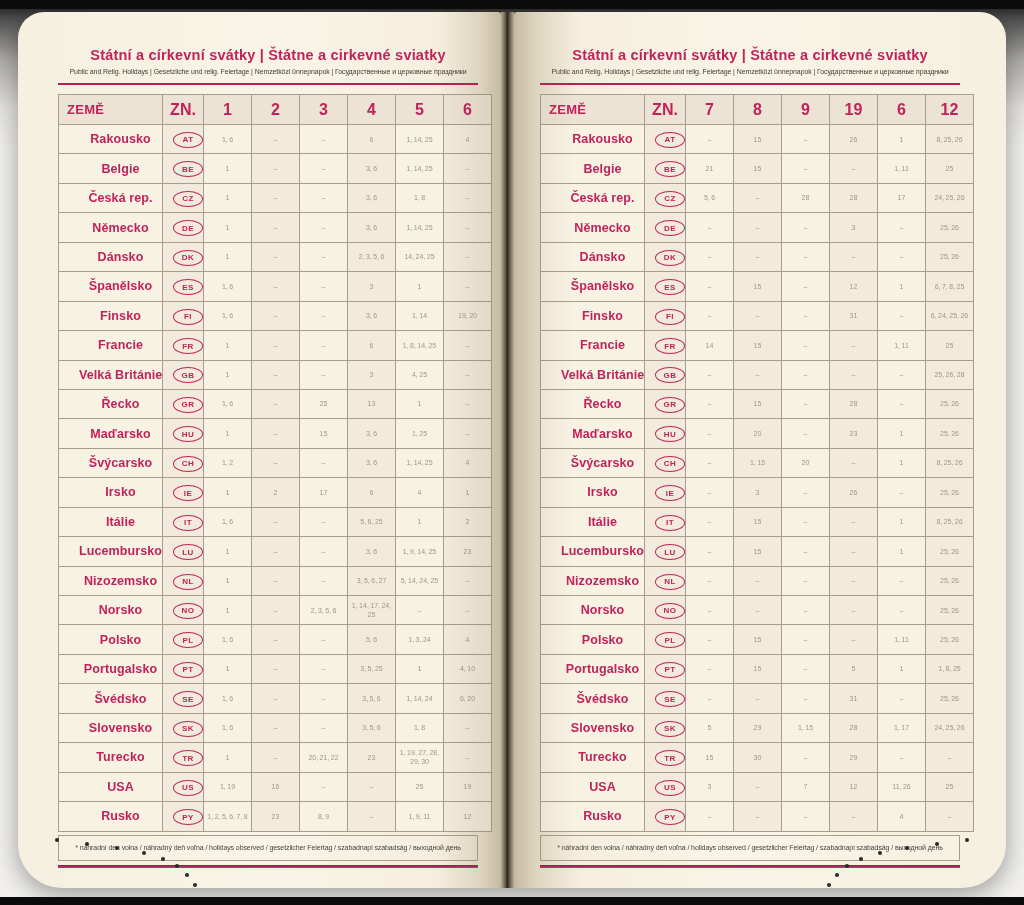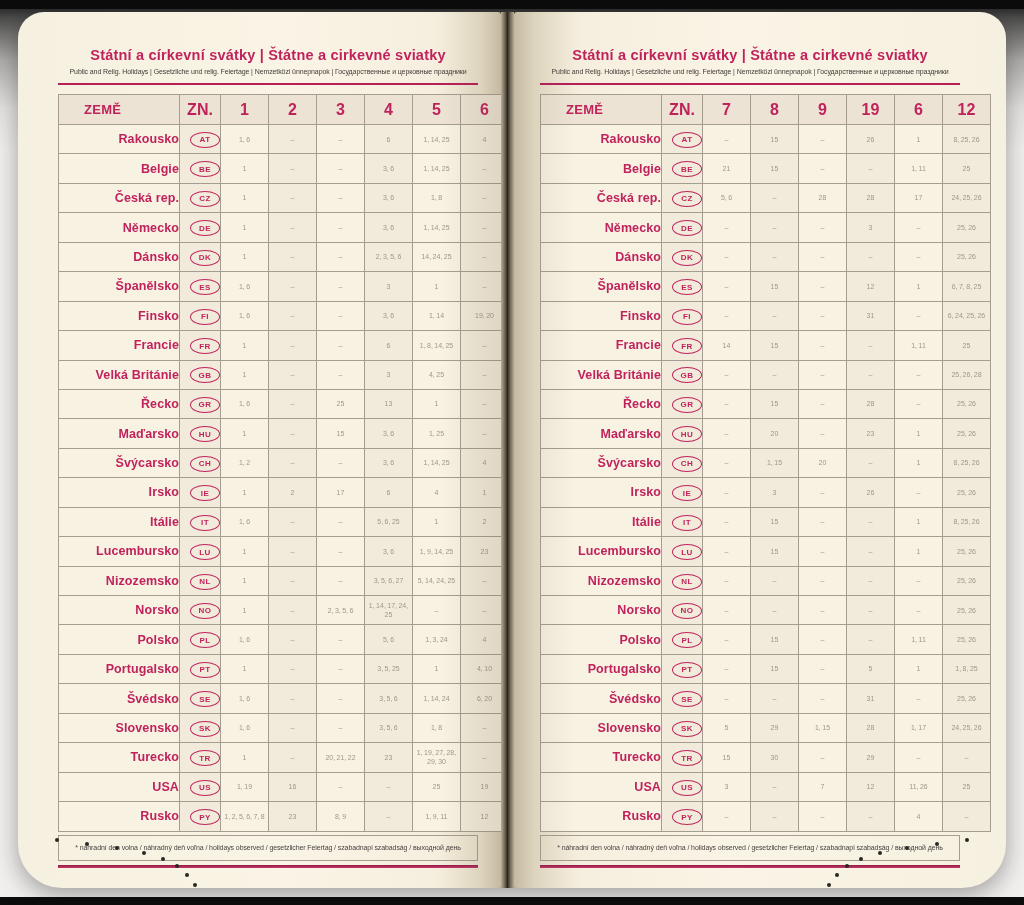--- a/index.html
+++ b/index.html
@@ -60,27 +60,27 @@
     line-height:10px; margin-top:3px; white-space:nowrap;
   }
   .title-rule { height:2px; background:#b62057; margin-top:6px; }
 
   table.holidays { border-collapse:collapse; table-layout:fixed; width:420px; margin-top:9px; }
   .holidays th, .holidays td { border:1px solid #a49d90; padding:0; }
   .holidays thead th {
     background:#ece3d4; color:#c0235c; font-weight:700; height:29px;
     font-size:16px; text-align:center;
   }
-  .holidays th.c-country { text-align:left; padding-left:25px; font-size:13px; letter-spacing:0.3px; } 
+  .holidays th.c-country { text-align:left; padding-left:8px; font-size:13px; letter-spacing:0.3px; } 
   .c-country { width:95px; } .c-code { width:40px; } .c-m { width:47px; }
 
   .holidays tbody td { height:28.45px; background:#f8f2e3; }
   .holidays tbody td:nth-child(even) { background:#f2ebdb; }
   td.c-country {
-    color:#c0235c; font-weight:700; font-size:12.5px; text-align:right;
+    color:#c0235c; font-weight:700; font-size:12.5px; text-align:center;
     padding-left:20px; letter-spacing:0.1px; white-space:nowrap;
   }
   td.c-code { text-align:right;margin-top:25px; }
   .badge {
     display:inline-flex; align-items:center; justify-content:center;
     width:28px; height:14px; border:1.4px solid #c0235c; border-radius:50%;
     color:#c0235c; font-size:8px; font-weight:700; letter-spacing:0.4px;
     background:transparent; vertical-align:middle;
   }
   td.mcell {

